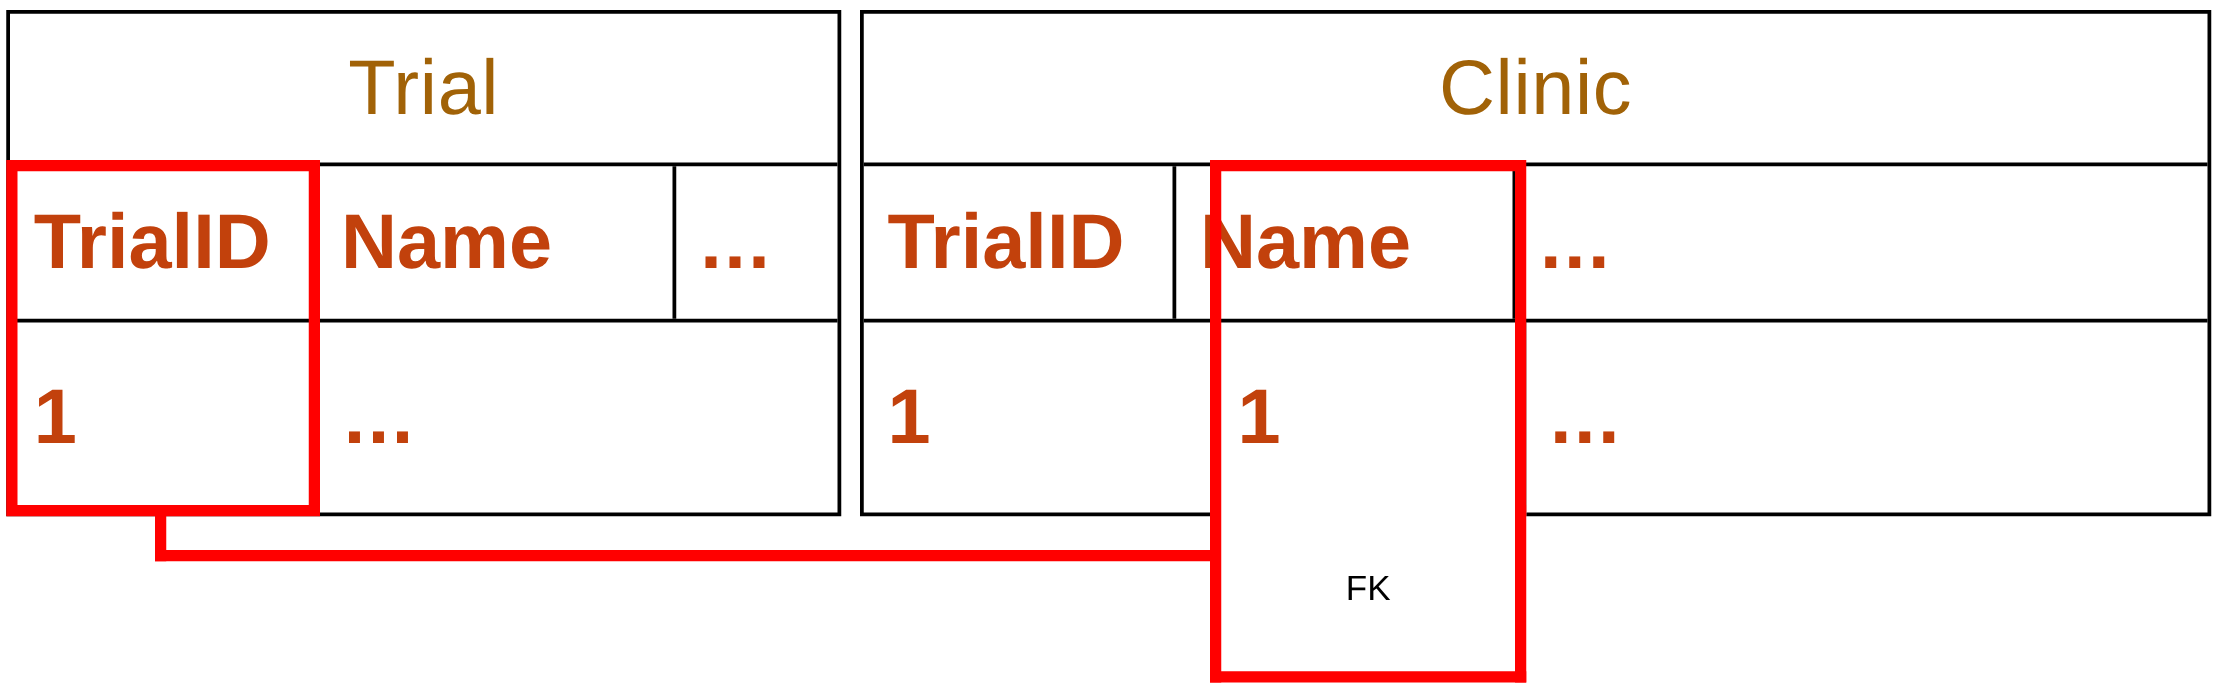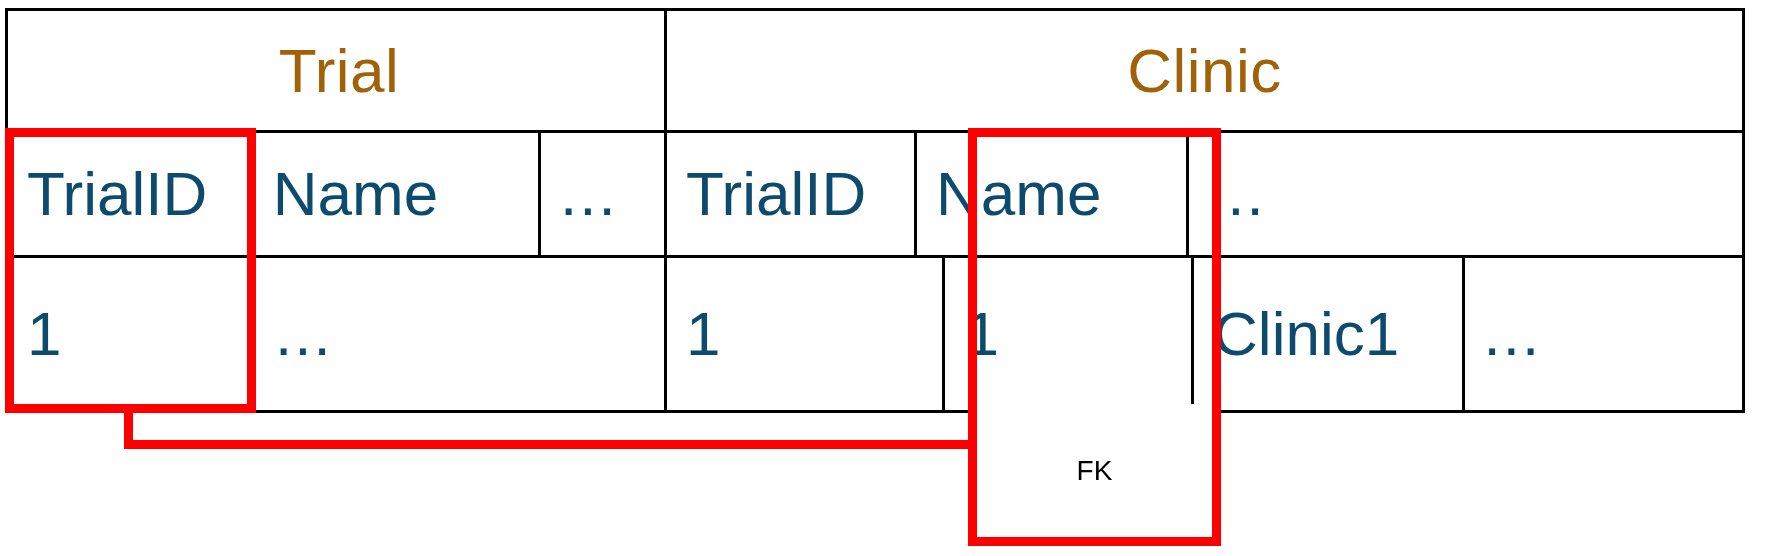--- a/index.html
+++ b/index.html
@@ -19,21 +19,21 @@
   }
 
   
   .db-table {
     position: absolute;
     box-sizing: border-box;
     border: 3px solid #000000;
     background: #ffffff;
   }
   #trial-table  { left: 5px;   top: 8px;  width: 668px;  height: 405px; }
-  #clinic-table { left: 664px; top: 8px;  width: 1081px; height: 405px; }
+  #clinic-table { left: 688px; top: 8px;  width: 1081px; height: 405px; }
 
   
   .table-title {
     position: absolute;
     left: 0;
     top: 0;
     right: 0;
     height: 122px;
     display: flex;
     align-items: center;
@@ -58,23 +58,24 @@
   .row-data { top: 247px;  height: 152px; }
 
   .cell {
     box-sizing: border-box;
     display: flex;
     align-items: center;
     padding-left: 19px;
     border-right: 3px solid #000000;
     font-size: 62px;
     line-height: 1;
-    color: #0c4a6e;
+    color: #c2410c;
     overflow: hidden;
     white-space: nowrap;
+    font-weight: bold;
   }
   .cell.last { border-right: none; }
 
   
   .t-c0 { width: 248px; }
   .t-c1 { width: 290px; }
   .t-c2 { width: 130px; }
 
   
   .c-c0 { width: 280px; }
@@ -149,21 +150,20 @@
 
     <div class="row row-cols">
       <div class="cell c-c1">TrialID</div>
       <div class="cell c-c2">Name</div>
       <div class="cell c-c3 last ellipsis-cell">...</div>
     </div>
 
     <div class="row row-data">
       <div class="cell c-c0">1</div>
       <div class="cell c-c1">1</div>
-      <div class="cell c-c2">Clinic1</div>
       <div class="cell c-c3 last ellipsis-cell">...</div>
     </div>
   </div>
 
   <div class="hl-box" id="hl-trial-pk"></div>
 
   <div class="hl-box" id="hl-clinic-fk"></div>
 
   <div class="conn" id="conn-vert"></div>
   <div class="conn" id="conn-horiz"></div>

